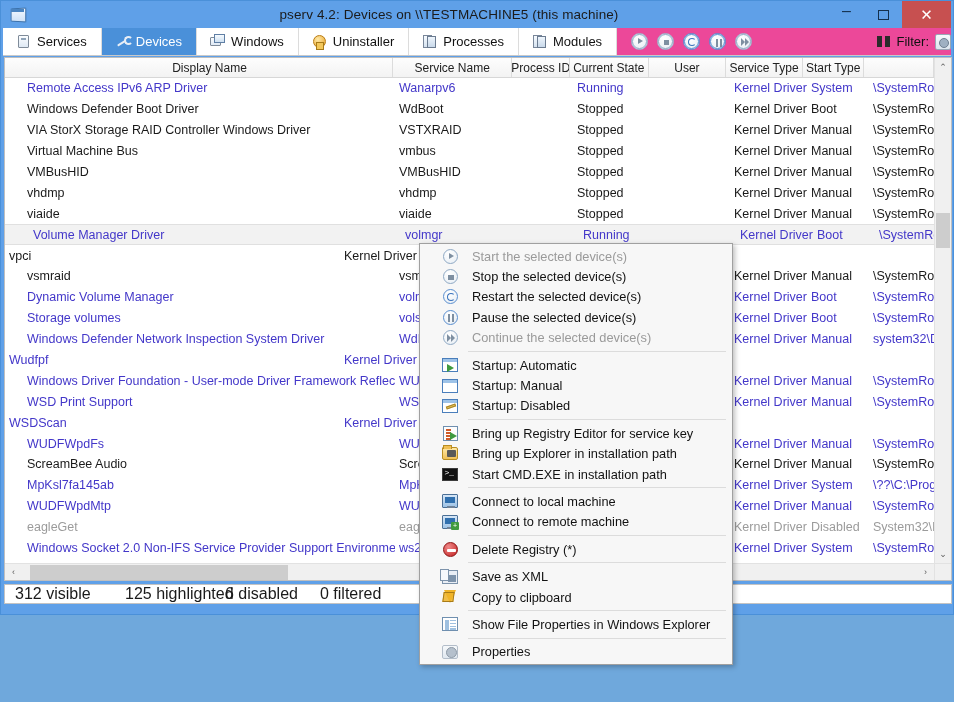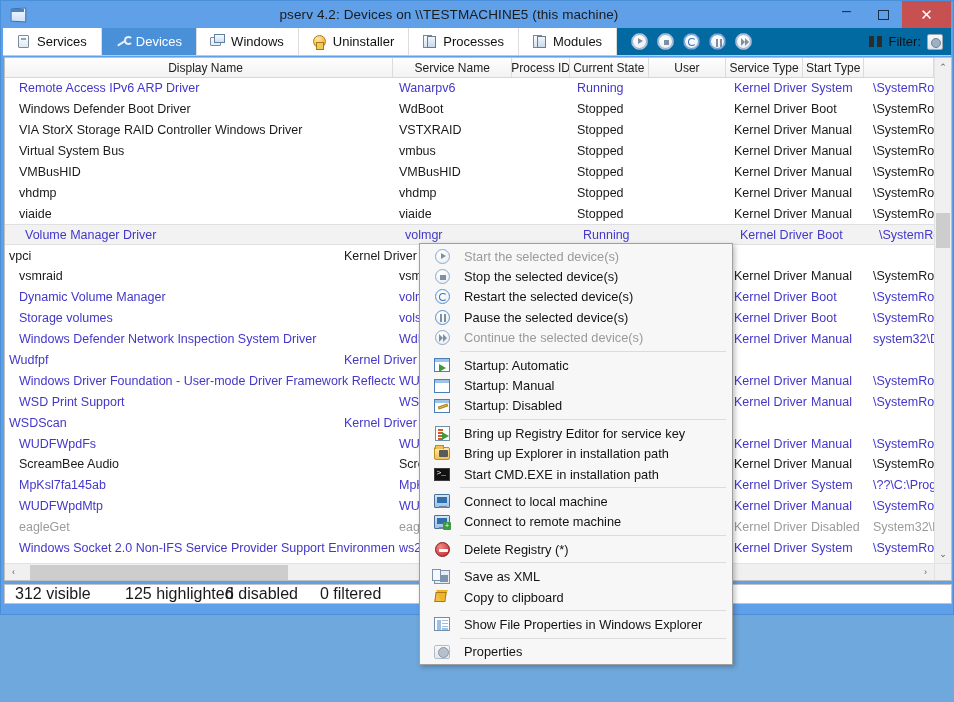--- a/index.html
+++ b/index.html
@@ -76,21 +76,21 @@
     color: #ffffff;
     font-size: 15px;
     margin-right: 2px;
   }
 
   
   .tabstrip {
     position: relative;
     margin: 0 2px;
     height: 28px;
-    background: #0369a1;
+    background: #ec4899;
     display: flex; align-items: stretch;
     border-bottom: 1px solid #c9c9c9;
   }
   .tab {
     display: flex; align-items: center; gap: 6px;
     padding: 0 14px 0 13px;
     font-size: 13px;
     color: #111;
     border-right: 1px solid #dcdcdc;
     background: #ffffff;
@@ -162,21 +162,21 @@
     background: radial-gradient(circle at 40% 30%, #ffffff, #e8eef5);
     position: relative;
     color: #7b8da0;
     font-size: 8px;
     display:flex; align-items:center; justify-content:center;
   }
   .tbtn.accent { border-color:#5b8fd0; color:#3a73bd; }
   .filter-zone {
     margin-left: auto;
     display: flex; align-items: center; gap: 6px;
-    padding-right: 8px;
+    padding-right: 0;
     font-size: 13px; color:#111;
   }
   .ico-binoc {
     width: 15px; height: 13px; position: relative; flex:none;
   }
   .ico-binoc:before, .ico-binoc:after {
     content:''; position:absolute; top:1px; width:5px; height:11px;
     background: #2b2b2b;
   }
   .ico-binoc:before { left:1px; }
@@ -226,21 +226,21 @@
     font-size: 12.5px;
     white-space: nowrap;
   }
   .row.sel {
     background: #f2f2f2;
     border-top: 1px solid #e0e0e0;
     border-bottom: 1px solid #e0e0e0;
     justify-content: center;
   }
   .cell { overflow:hidden; padding: 0 4px; }
-  .c-name  { width: 390px; padding-left: 14px; }
+  .c-name  { width: 390px; padding-left: 22px; }
   .c-svc   { width: 120px; }
   .c-pid   { width: 58px; text-align:center; }
   .c-state { width: 79px; }
   .c-user  { width: 78px; }
   .c-stype { width: 77px; }
   .c-start { width: 62px; }
   .c-path  { width: 70px; }
   .link  { color: #4337c9; }
   .plain { color: #1a1a1a; }
   .dim   { color: #9b9b9b; }
@@ -294,21 +294,21 @@
   .sc4 { width: 105px; }
 
   
   .ctxmenu {
     position: absolute;
     left: 419px; top: 243px;
     width: 314px;
     background: #f7f7f7;
     border: 1px solid #a0a0a0;
     box-shadow: 2px 2px 5px rgba(0,0,0,.25);
-    padding: 2px 0 2px 4px;
+    padding: 2px 0 2px 12px;
   }
   .mi {
     display: flex; align-items: center;
     height: 20.4px;
     font-size: 12.8px;
     color: #121212;
     padding-left: 0;
   }
   .mi.disabled { color: #9a9a9a; }
   .mi .gut {
@@ -621,21 +621,21 @@
             <div class="cell c-name plain">VIA StorX Storage RAID Controller Windows Driver</div>
             <div class="cell c-svc plain">VSTXRAID</div>
             <div class="cell c-pid plain"></div>
             <div class="cell c-state plain">Stopped</div>
             <div class="cell c-user plain"></div>
             <div class="cell c-stype plain">Kernel Driver</div>
             <div class="cell c-start plain">Manual</div>
             <div class="cell c-path plain">\SystemRo</div>
           </div>
           <div class="row">
-            <div class="cell c-name plain">Virtual System Bus</div>
+            <div class="cell c-name plain">Virtual Machine Bus</div>
             <div class="cell c-svc plain">vmbus</div>
             <div class="cell c-pid plain"></div>
             <div class="cell c-state plain">Stopped</div>
             <div class="cell c-user plain"></div>
             <div class="cell c-stype plain">Kernel Driver</div>
             <div class="cell c-start plain">Manual</div>
             <div class="cell c-path plain">\SystemRo</div>
           </div>
           <div class="row">
             <div class="cell c-name plain">VMBusHID</div>

